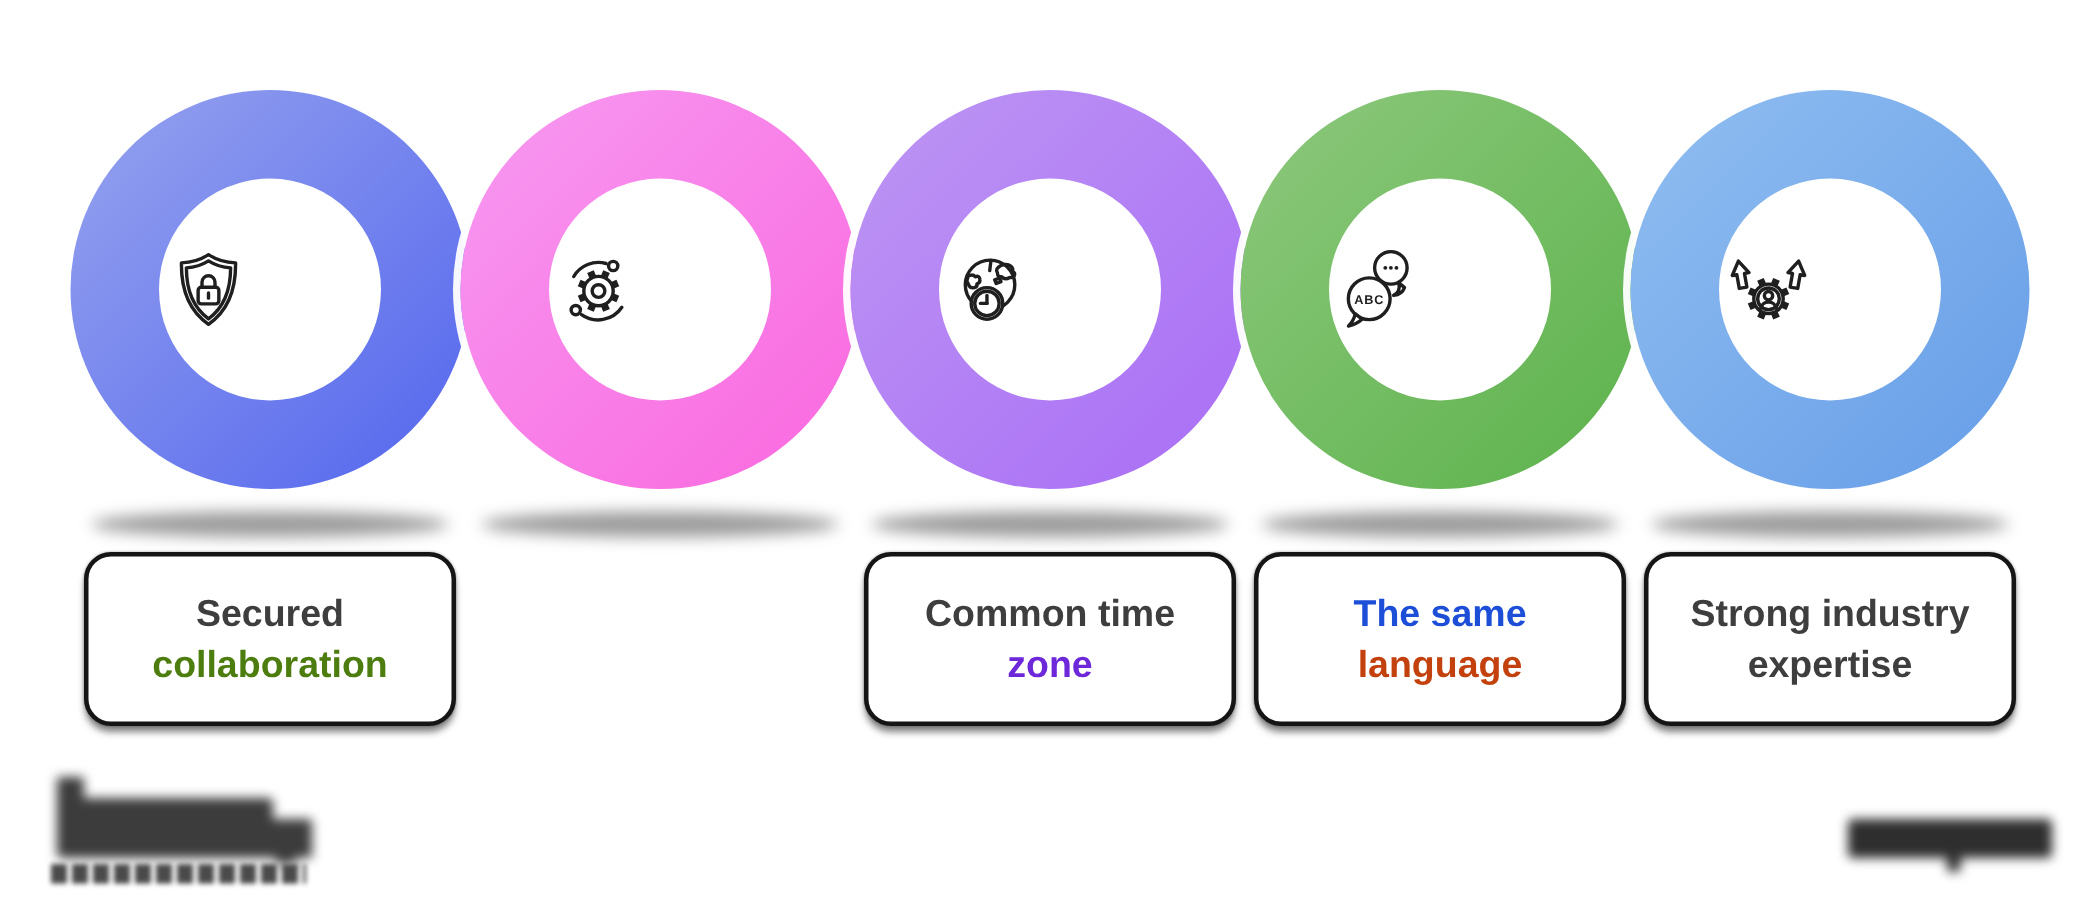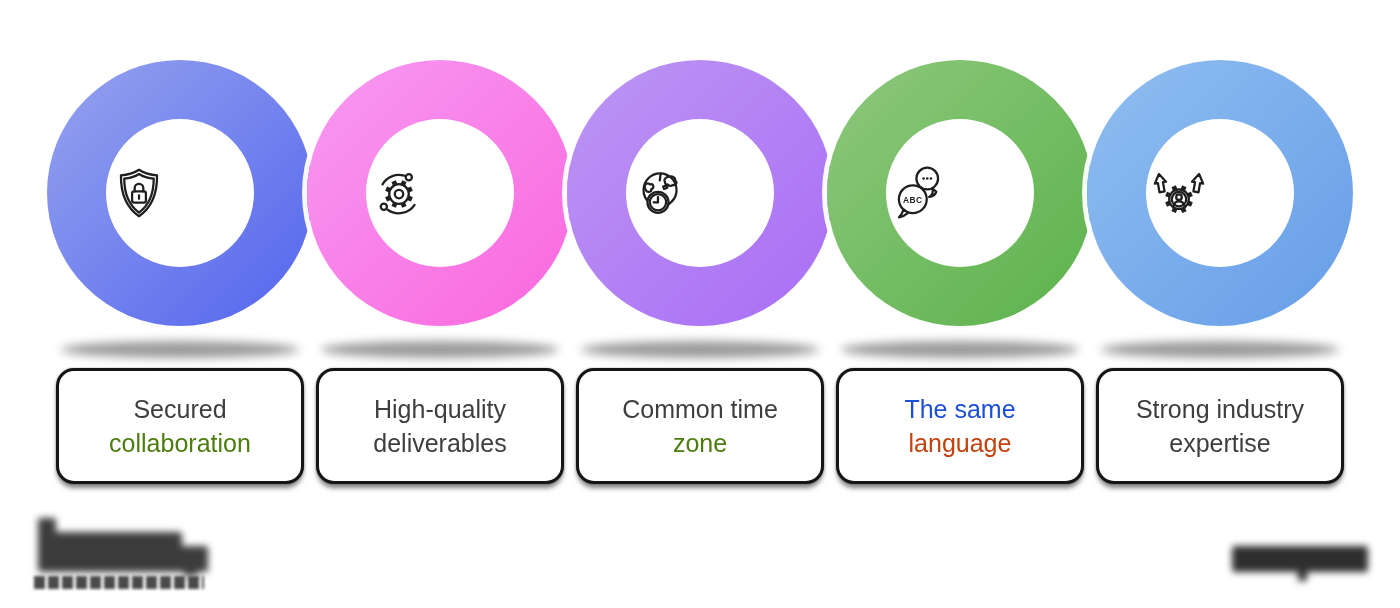--- a/index.html
+++ b/index.html
@@ -23,21 +23,21 @@
   }
   .inner{
     position:absolute;inset:59px;background:#fff;border-radius:50%;
     display:flex;align-items:center;justify-content:flex-start;
   }
   .card{
     margin-top:42px;width:248px;height:116px;box-sizing:border-box;
     background:#fff;border:3px solid #151515;border-radius:18px;
     box-shadow:0 5px 5px -1px rgba(25,25,25,0.55),0 0 2px rgba(25,25,25,0.4);
     display:flex;flex-direction:column;align-items:center;justify-content:center;
-    font-size:25px;line-height:34px;font-weight:400;color:#3e3e3e;text-align:left;
+    font-size:25px;line-height:34px;font-weight:700;color:#3e3e3e;text-align:left;
   }
   svg.icon{display:block;}
   .icn{stroke:#1f1f1f;stroke-width:2.2;fill:none;stroke-linecap:round;stroke-linejoin:round;}
   .icn-fillw{fill:#ffffff;}
   .tooth{stroke:#1f1f1f;stroke-width:4.6;stroke-linecap:butt;}
   .dotf{fill:#1f1f1f;stroke:none;}
   
   .logo{position:absolute;left:34px;top:518px;width:172px;height:58px;filter:blur(3.5px);}
   .logo div{position:absolute;background:#3c3c3c;}
   .logo .stem{left:4px;top:0;width:18px;height:52px;border-radius:2px;}
@@ -93,45 +93,41 @@
             <line class="tooth" x1="23.7" y1="29.6" x2="19.5" y2="27.8"></line>
             <line class="tooth" x1="23.7" y1="36.4" x2="19.5" y2="38.2"></line>
             <line class="tooth" x1="28.6" y1="41.3" x2="26.8" y2="45.5"></line>
             <line class="tooth" x1="35.4" y1="41.3" x2="37.2" y2="45.5"></line>
             <line class="tooth" x1="40.3" y1="36.4" x2="44.5" y2="38.2"></line>
             <circle class="icn icn-fillw" cx="32" cy="33" r="9.5"></circle>
             <circle class="icn" cx="32" cy="33" r="4.1"></circle>
           </svg>
         </div>
       </div>
-      <div class="card">
-        <span style="color: rgb(62, 62, 62);">High-quality</span>
-        <span style="color: rgb(62, 62, 62);">deliverables</span>
-      </div>
     </div>
 
     <div class="col">
       <div class="ring" style="background: linear-gradient(135deg, rgb(189, 150, 243) 0%, rgb(169, 109, 246) 100%); z-index: 3;">
         <div class="inner">
           <svg class="icon" width="66" height="66" viewBox="0 0 64 64">
             <circle class="icn" cx="33" cy="29" r="16"></circle>
             <path class="icn" d="M33.6 13.2 l-0.8 6.6"></path>
             <path class="icn" d="M18.8 23.5 q3 -1.8 4.6 0.3 q2.6 -1.1 3 1.5 q0.5 2.4 -1.9 3 q0.4 2 -1.6 2.5 q-2.6 0.6 -3.6 -1.5 l-1.3 -2.8 z"></path>
             <path class="icn" d="M40 16.5 q4 -1.6 6.4 0.4 q1.9 1.5 1 3.4 q2 0.6 1.4 2.5 q-0.6 1.9 -3 1.4 q-3.4 2 -5.4 -0.5 q-2.6 0.5 -2.6 -2.4 q-1.8 -2.6 2.2 -4.8 z"></path>
             <path class="icn" d="M36 25.8 l3.1 -1.1 l1 2.2 l-3.1 1.2 z"></path>
             <circle class="icn icn-fillw" cx="31" cy="41" r="10.2"></circle>
             <circle class="icn" cx="31" cy="41" r="7.9"></circle>
             <path class="icn" d="M31 41 V35.9"></path>
             <path class="icn" d="M31 41 H26.8"></path>
           </svg>
         </div>
       </div>
       <div class="card">
         <span style="color: rgb(62, 62, 62);">Common time</span>
-        <span style="color: #4d7c0f;">zone</span>
+        <span style="color: #6d28d9;">zone</span>
       </div>
     </div>
 
     <div class="col">
       <div class="ring" style="background: linear-gradient(135deg, rgb(141, 200, 125) 0%, rgb(92, 178, 75) 100%); z-index: 4;">
         <div class="inner">
           <svg class="icon" width="66" height="66" viewBox="0 0 64 64">
             <circle class="icn icn-fillw" cx="40" cy="18" r="10.5"></circle>
             <circle class="dotf" cx="36.4" cy="18" r="1.25"></circle>
             <circle class="dotf" cx="40" cy="18" r="1.25"></circle>

